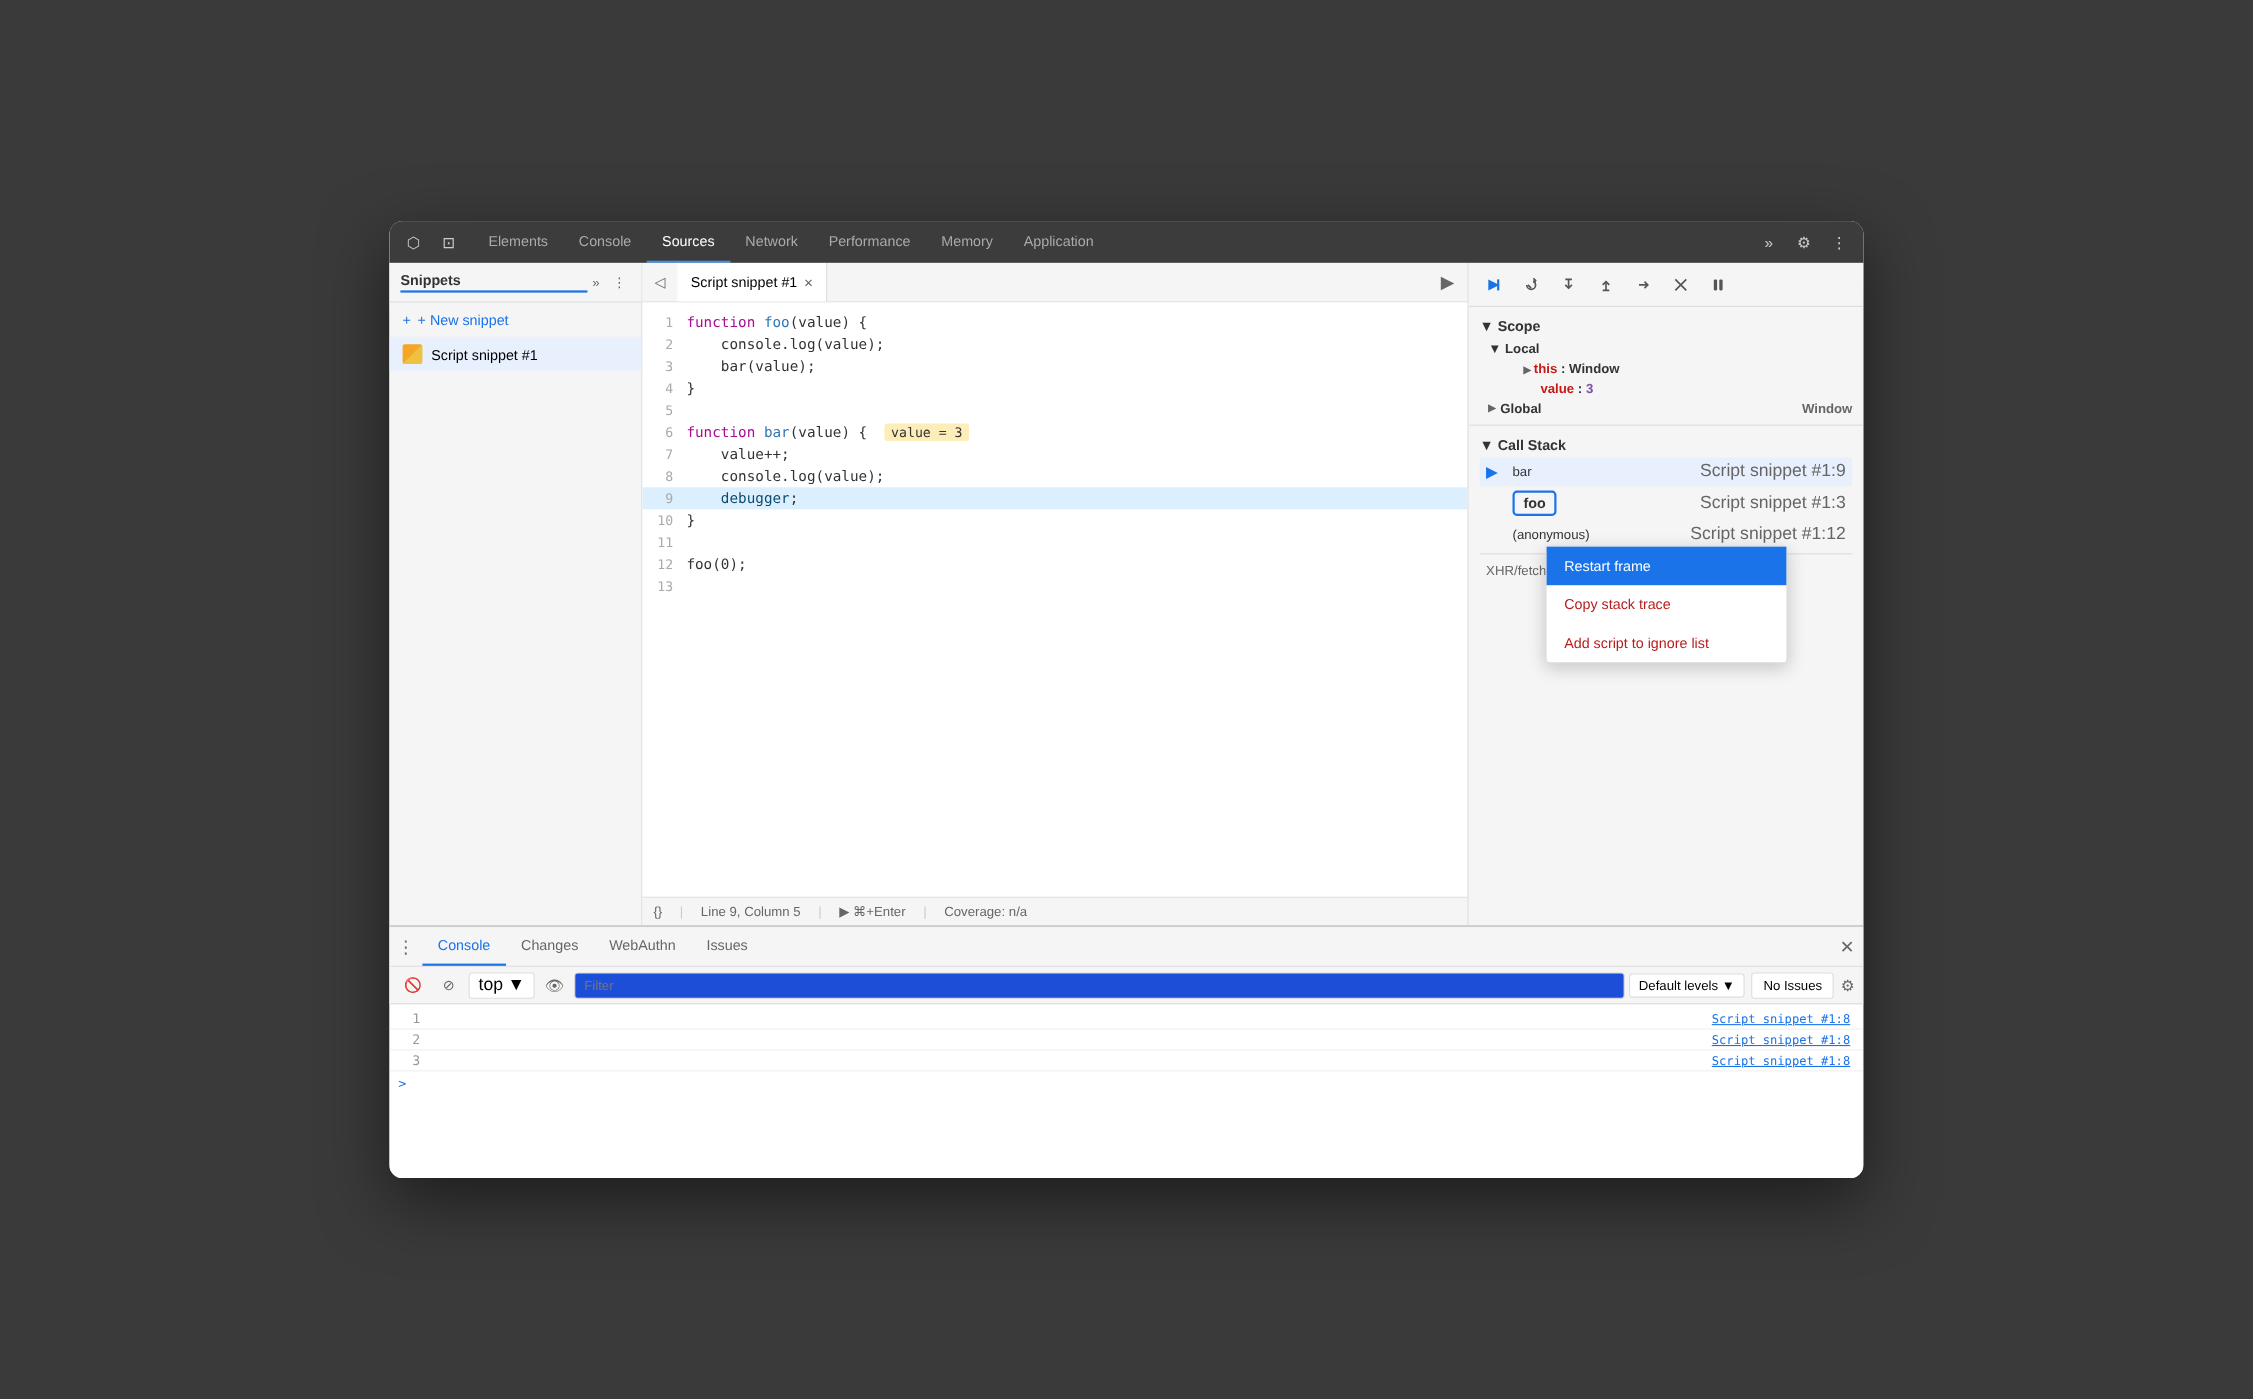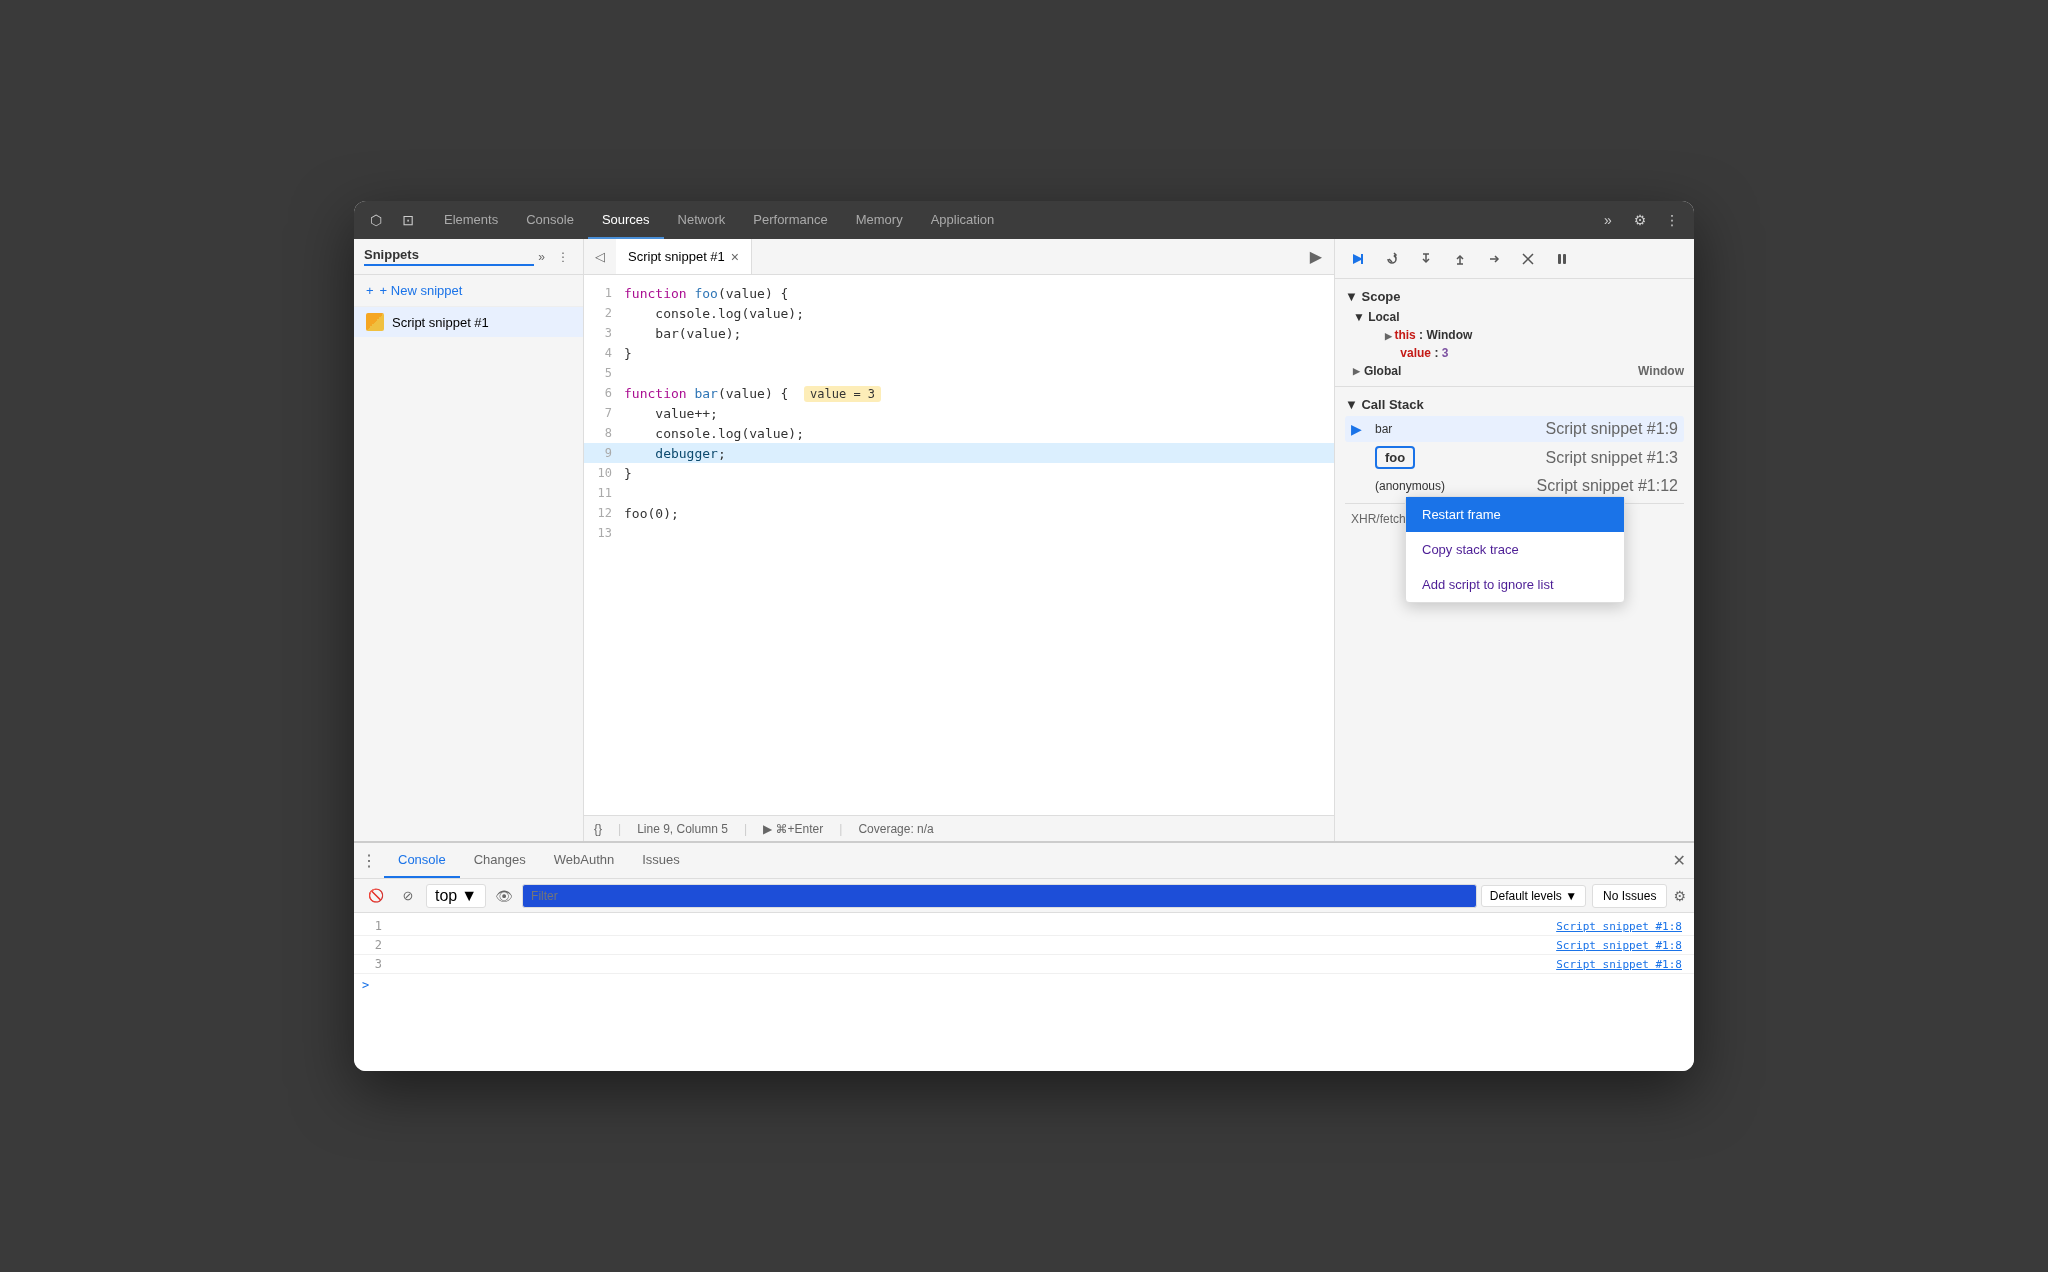--- a/index.html
+++ b/index.html
@@ -406,21 +406,21 @@
       box-shadow: 0 4px 16px rgba(0,0,0,0.2);
       min-width: 220px;
       z-index: 100;
       top: 54px;
       left: 60px;
     }
     .context-menu-item {
       padding: 10px 16px;
       font-size: 13px;
       cursor: pointer;
-      color: #4c1d95;
+      color: #b91c1c;
     }
     .context-menu-item.selected {
       background: #1a73e8;
       color: #fff;
     }
     
     .bottom-panel {
       height: 230px;
       background: #fff;
       border-top: 2px solid #ccc;

